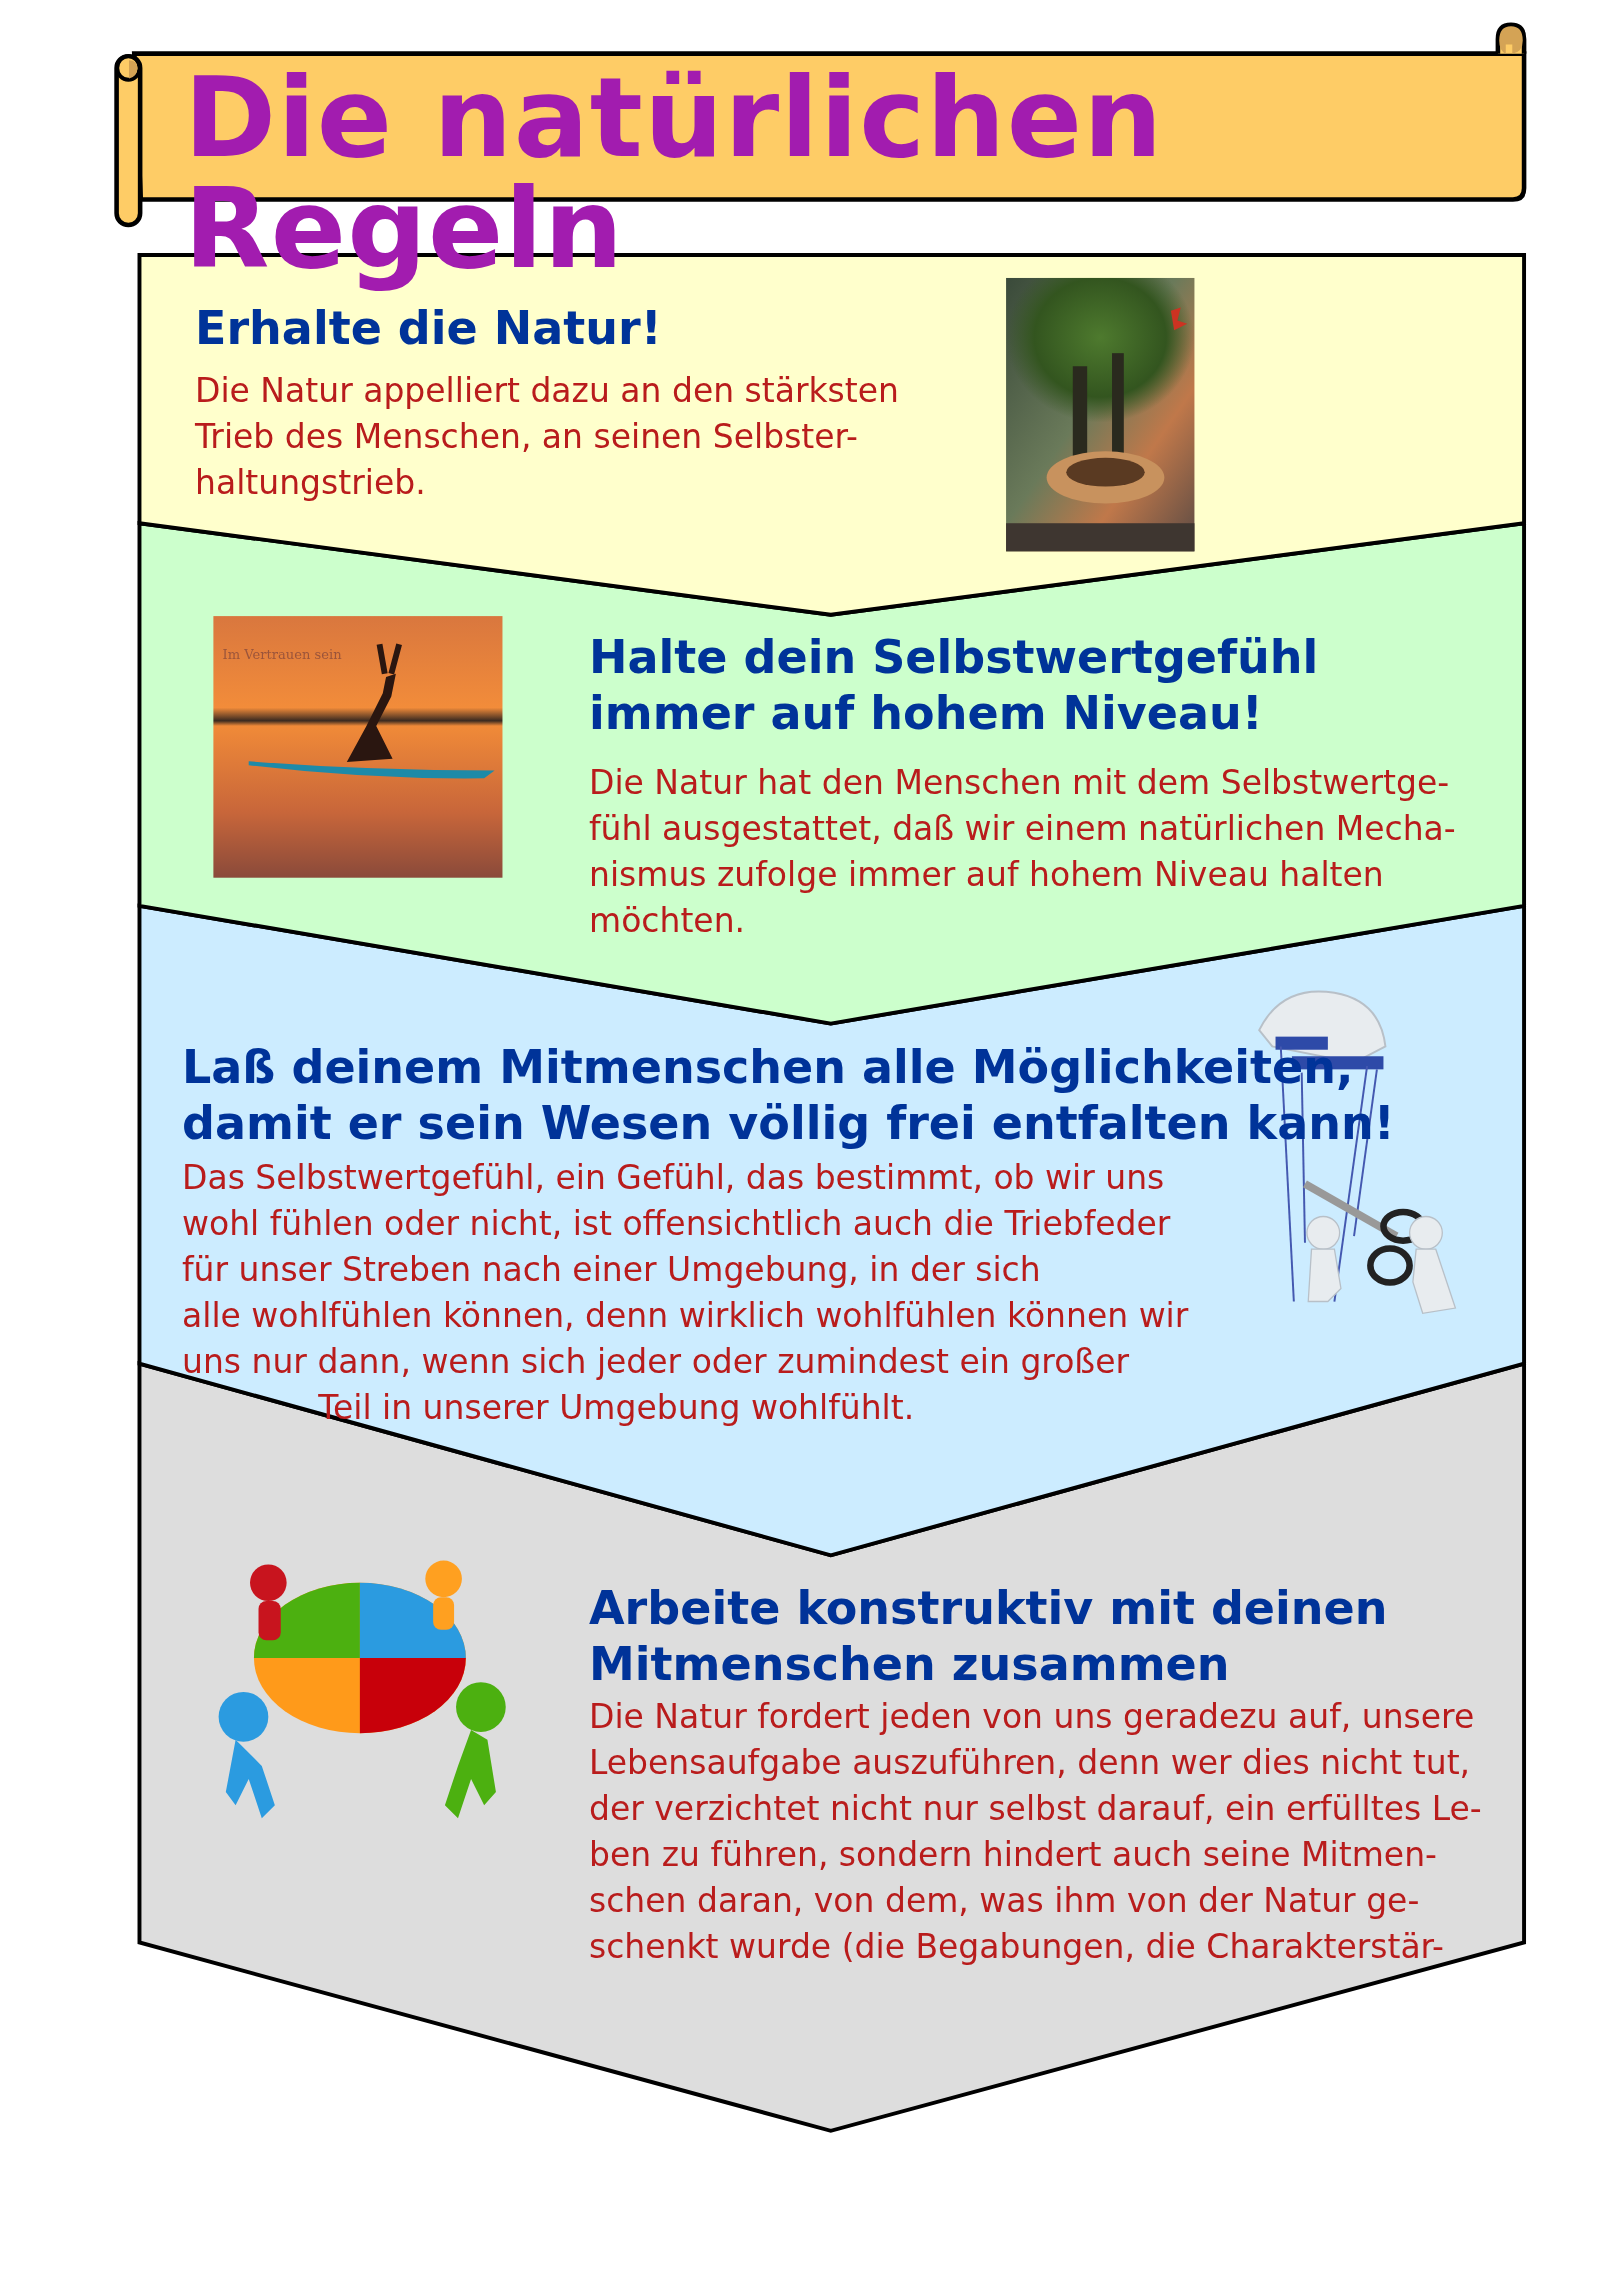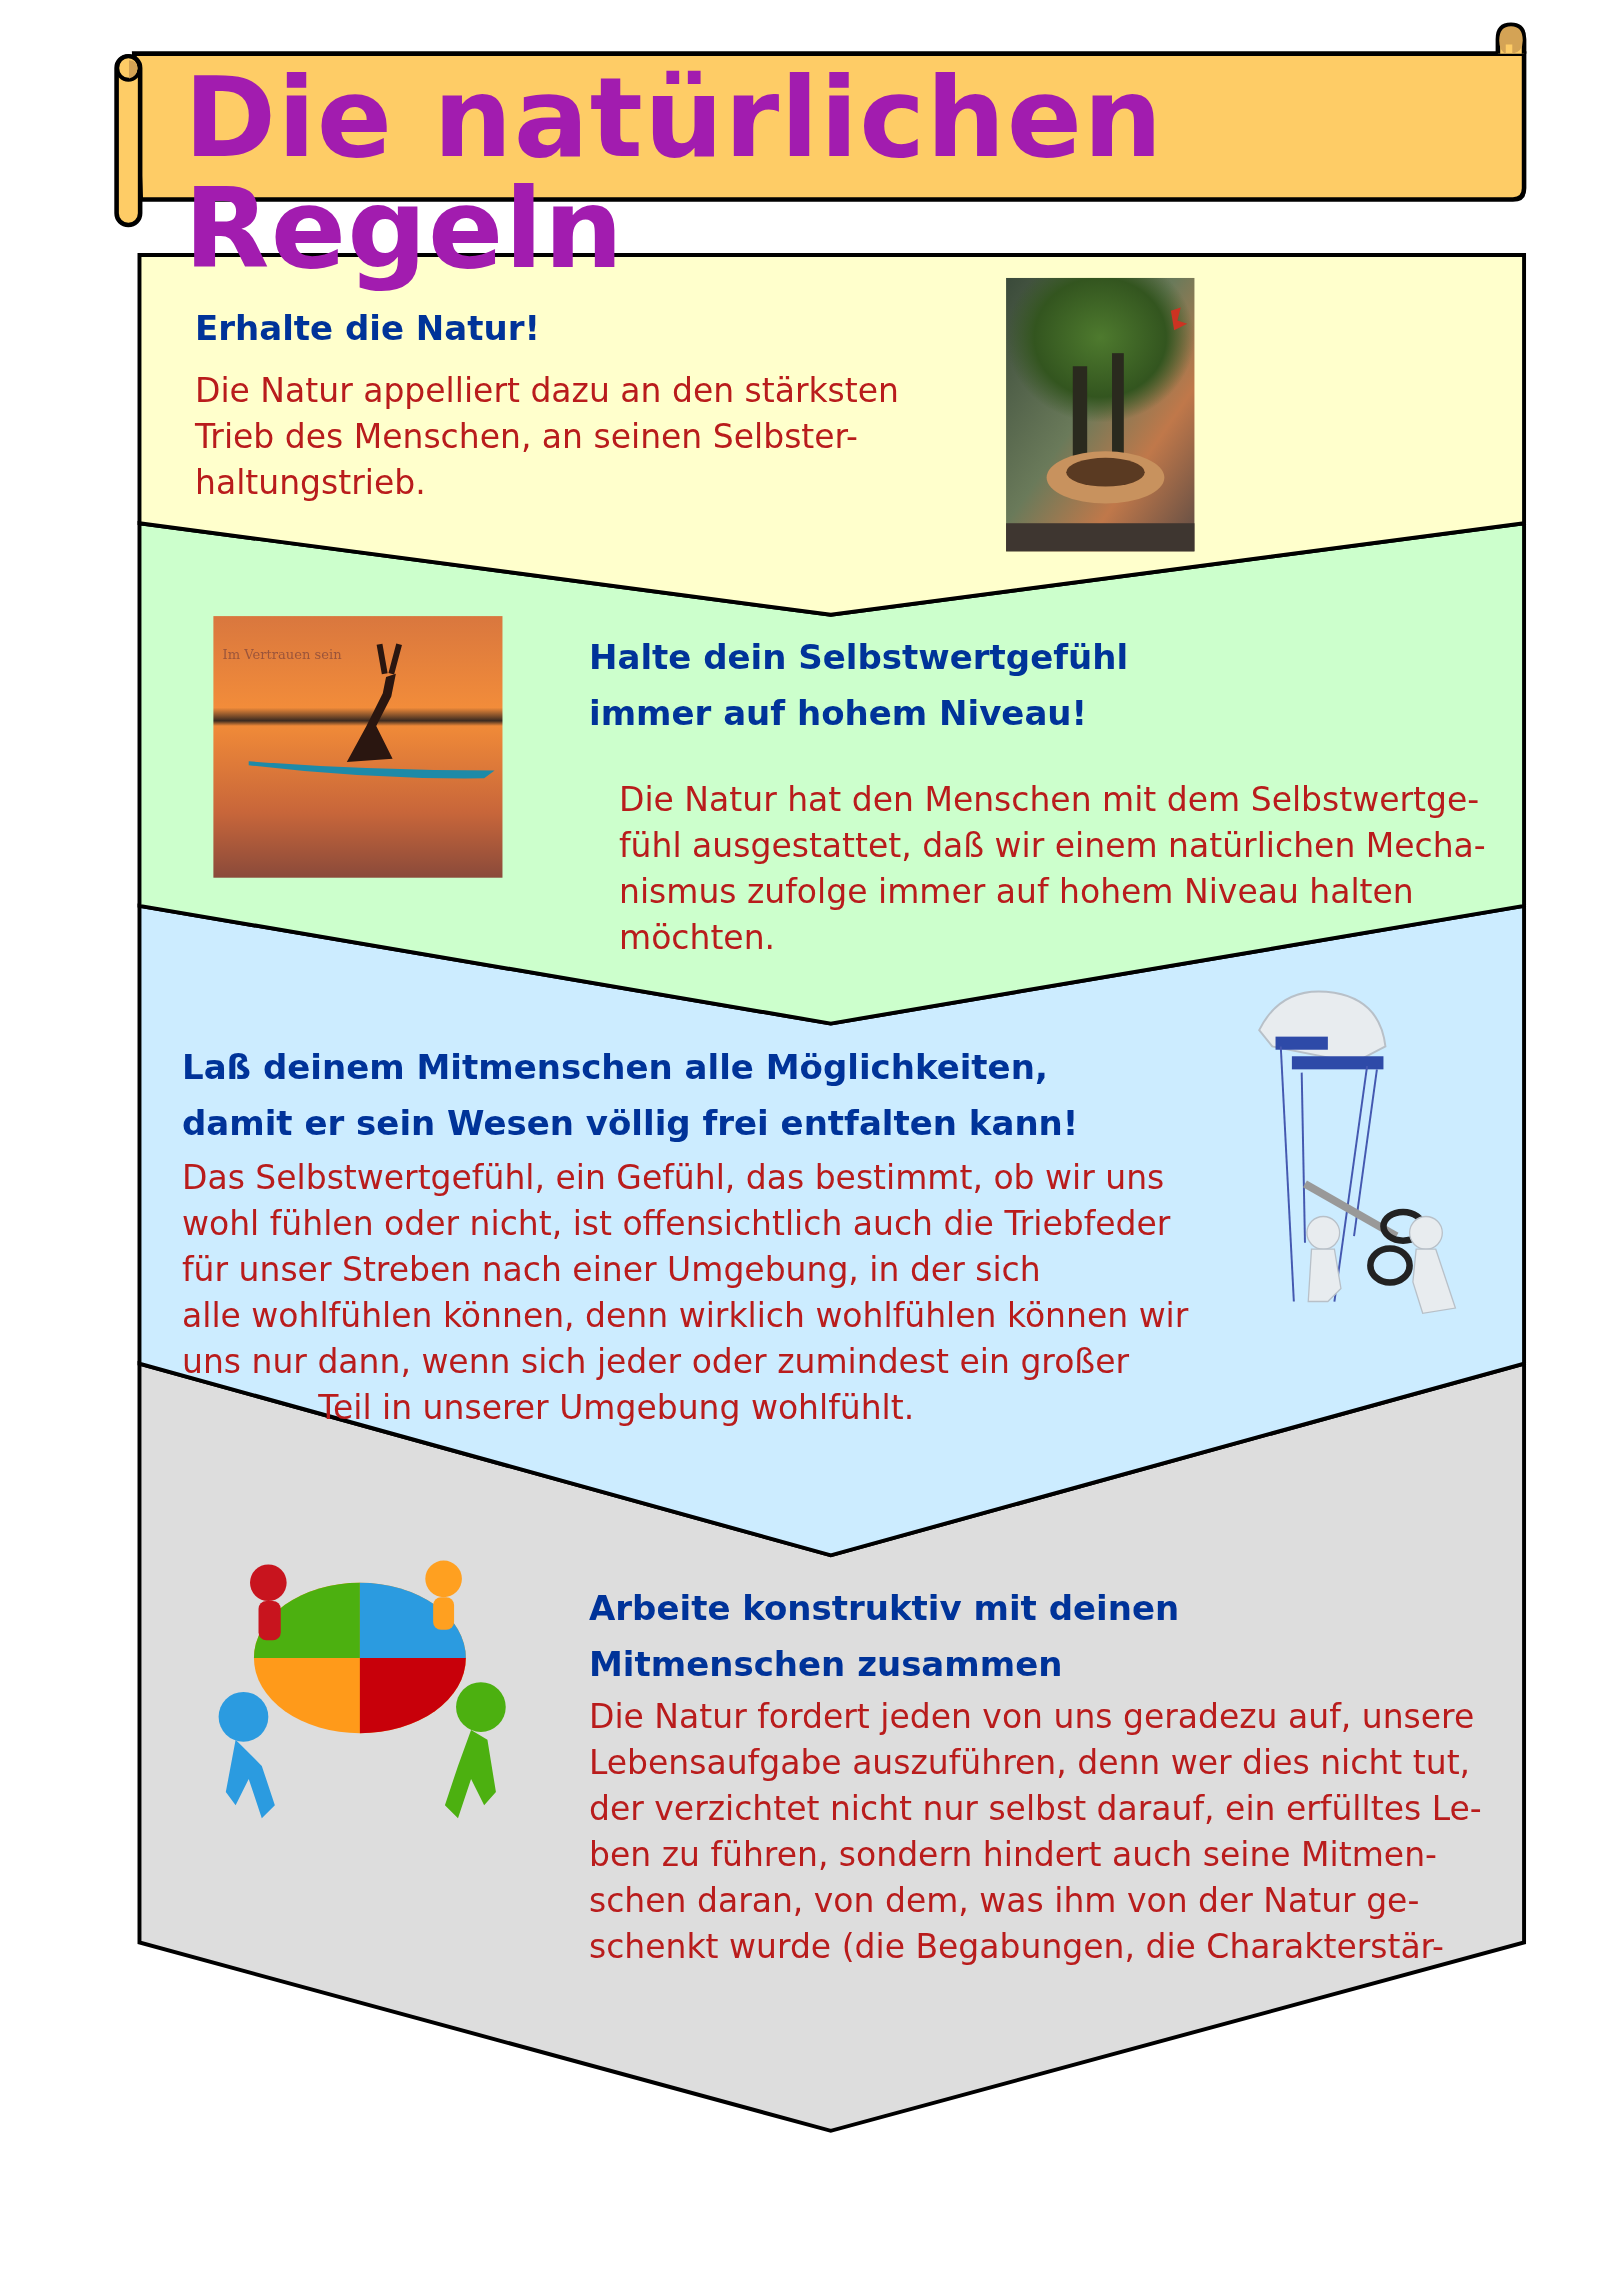--- a/index.html
+++ b/index.html
@@ -3,21 +3,21 @@
   <meta charset="utf-8">
   <style>
     html, body { margin: 0; padding: 0; background: #ffffff; }
     body { width: 1623px; height: 2295px; position: relative; overflow: hidden;
            font-family: "DejaVu Sans", sans-serif; }
     #chevrons { position: absolute; left: 0; top: 0; width: 1623px; height: 2295px; }
     .banner-title { position: absolute; left: 184px; top: 62px; width: 1308px;
                     font-family: "DejaVu Sans", sans-serif; font-weight: bold;
                     font-size: 111px; line-height: 1; color: #a21caf; letter-spacing: 1.3px; }
     .heading { position: absolute; font-family: "DejaVu Sans", sans-serif; font-weight: bold;
-               color: #003399; font-size: 34px; line-height: 56px; margin: 0; white-space: pre-line; }
+               color: #003399; font-size: 46px; line-height: 56px; margin: 0; white-space: pre-line; }
     .body-text { position: absolute; font-family: "DejaVu Sans", sans-serif; color: #b91c1c;
                  font-size: 33px; line-height: 46px; margin: 0; }
     .body-text .line { display: block; white-space: pre; }
   </style>
 </head>
 <body>
 
 <svg id="chevrons" viewBox="0 0 2481 3509" xmlns="http://www.w3.org/2000/svg">
 
   <g>
@@ -119,21 +119,21 @@
 
 <div class="heading" style="left:195px; top:300px;">Erhalte die Natur!</div>
 <div class="body-text" style="left:195px; top:368px;">
   <span class="line">Die Natur appelliert dazu an den stärksten</span>
   <span class="line">Trieb des Menschen, an seinen Selbster-</span>
   <span class="line">haltungstrieb.</span>
 </div>
 
 <div class="heading" style="left:589px; top:629px;">Halte dein Selbstwertgefühl
 immer auf hohem Niveau!</div>
-<div class="body-text" style="left:589px; top:777px;margin-left:30px;">
+<div class="body-text" style="left:589px; top:760px;">
   <span class="line">Die Natur hat den Menschen mit dem Selbstwertge-</span>
   <span class="line">fühl ausgestattet, daß wir einem natürlichen Mecha-</span>
   <span class="line">nismus zufolge immer auf hohem Niveau halten</span>
   <span class="line">möchten.</span>
 </div>
 
 <div class="heading" style="left:182px; top:1039px;">Laß deinem Mitmenschen alle Möglichkeiten,
 damit er sein Wesen völlig frei entfalten kann!</div>
 <div class="body-text" style="left:182px; top:1155px;">
   <span class="line">Das Selbstwertgefühl, ein Gefühl, das bestimmt, ob wir uns</span>

